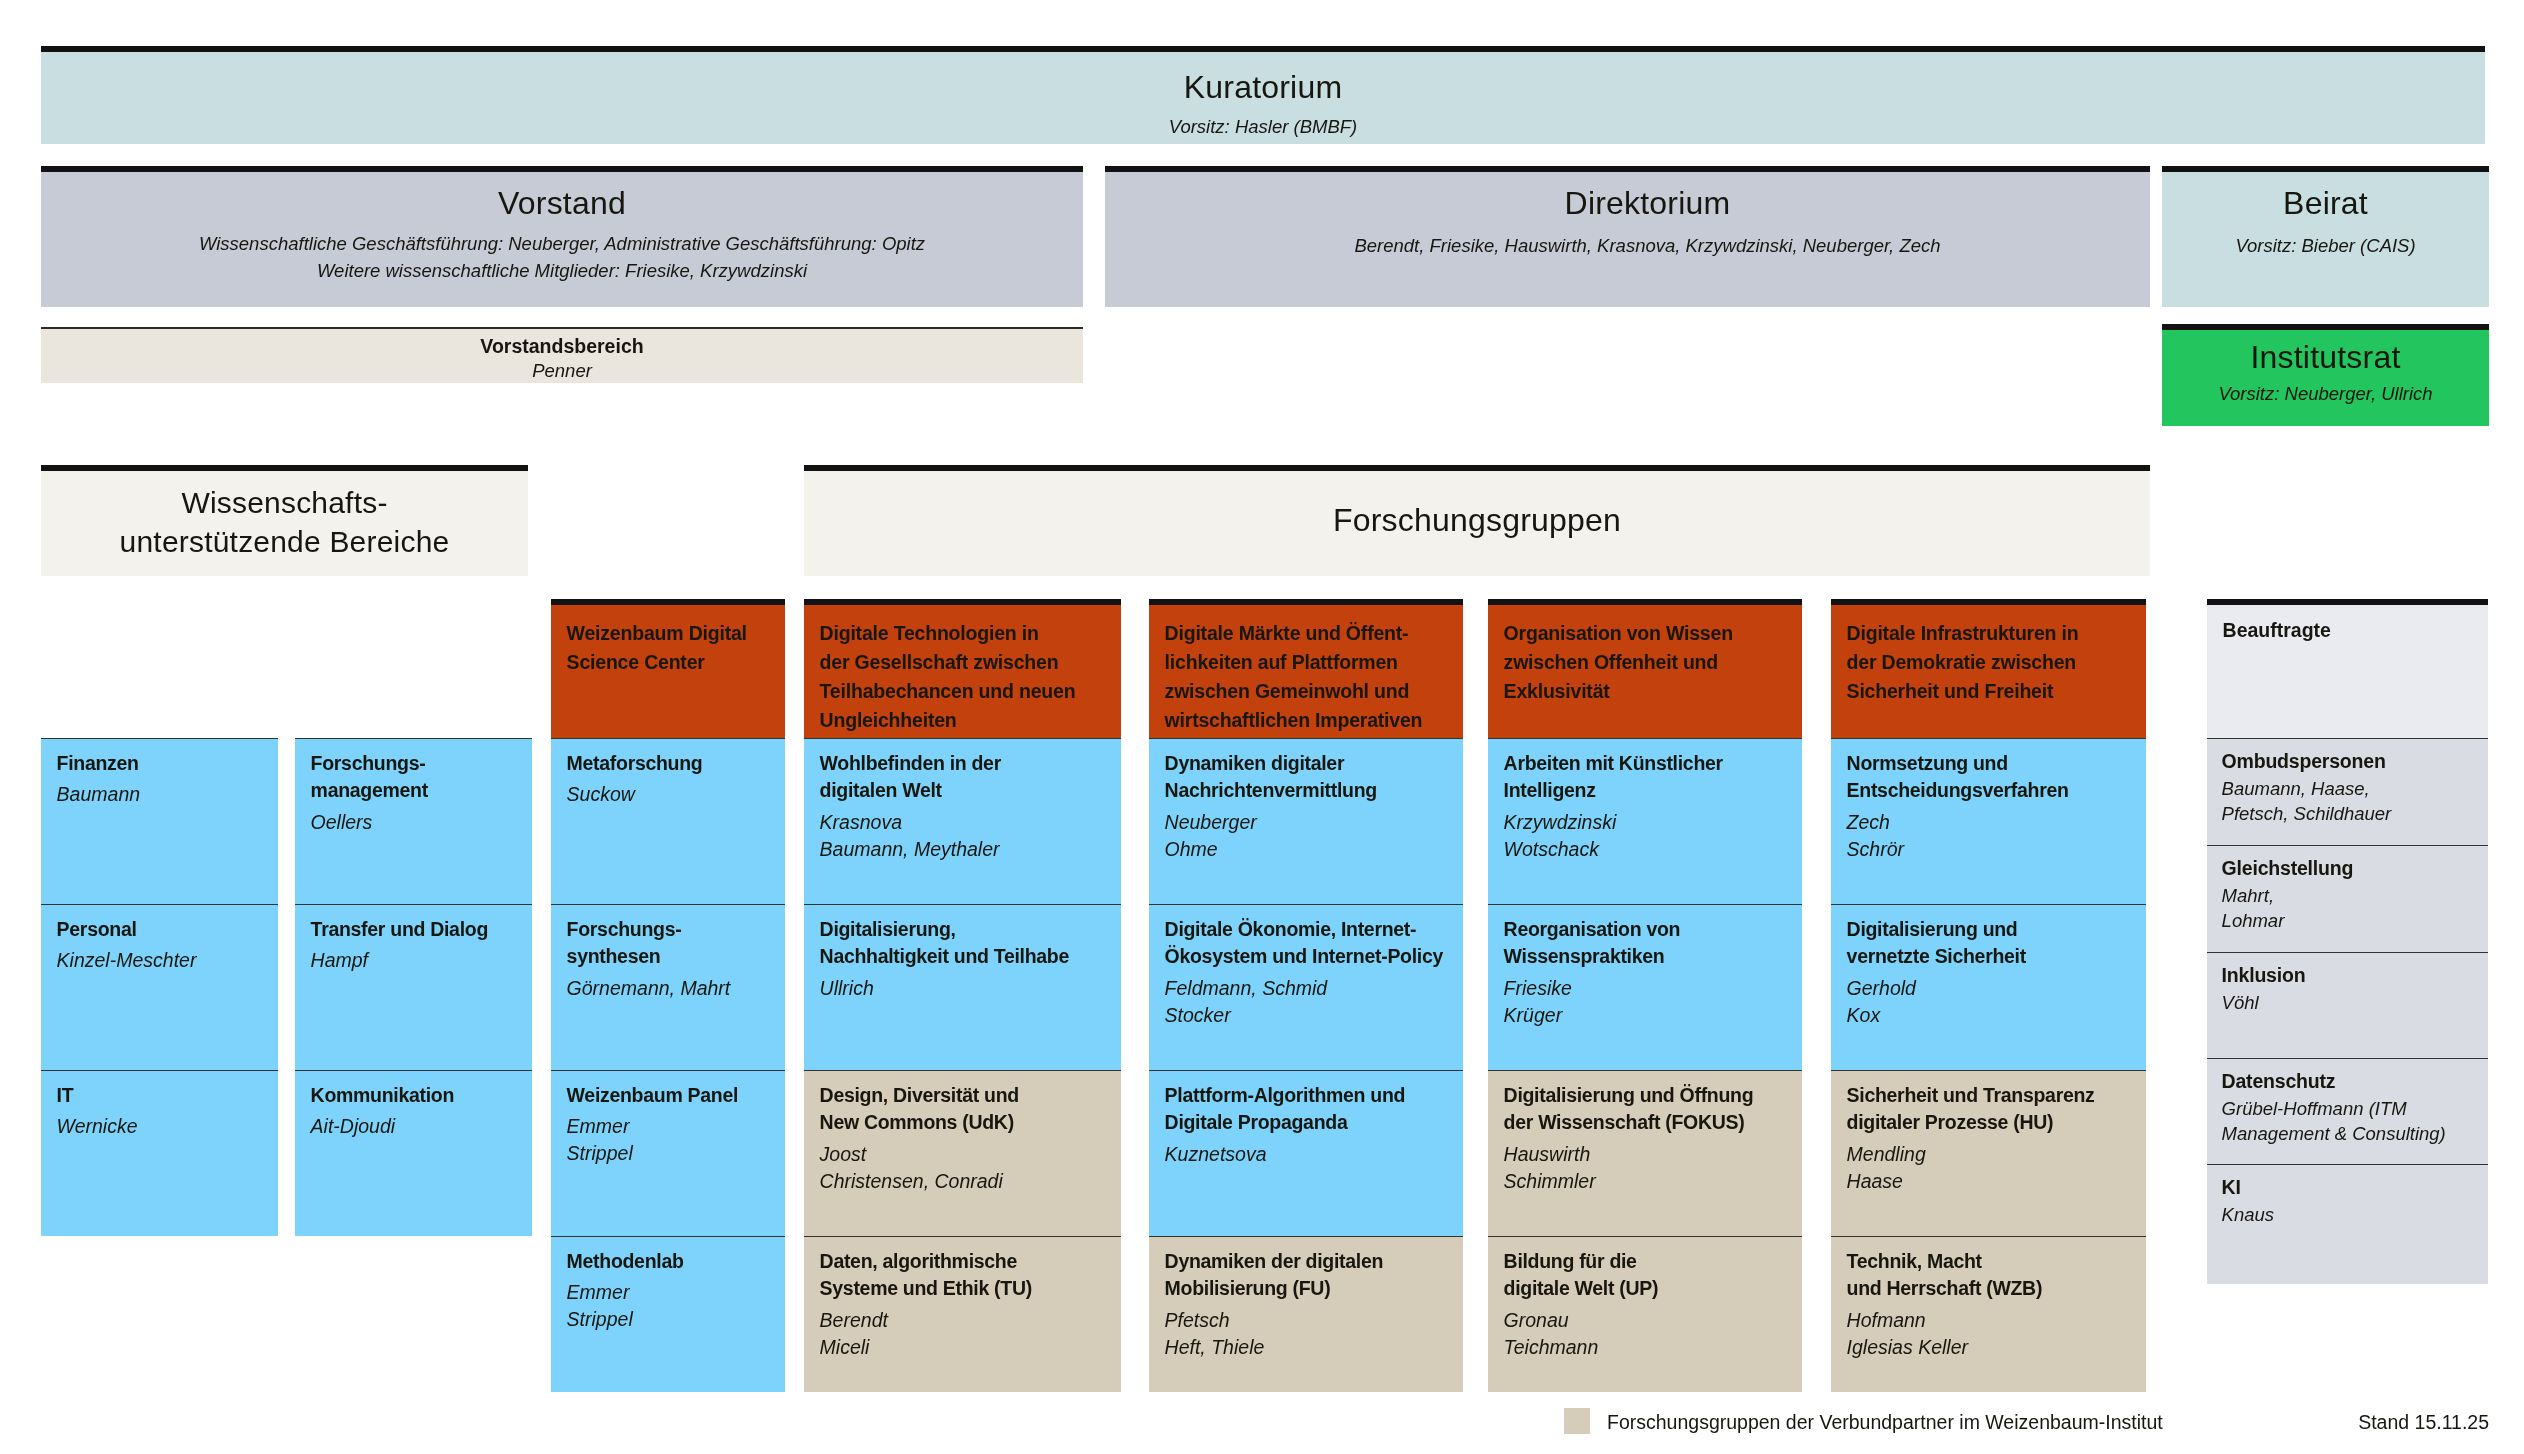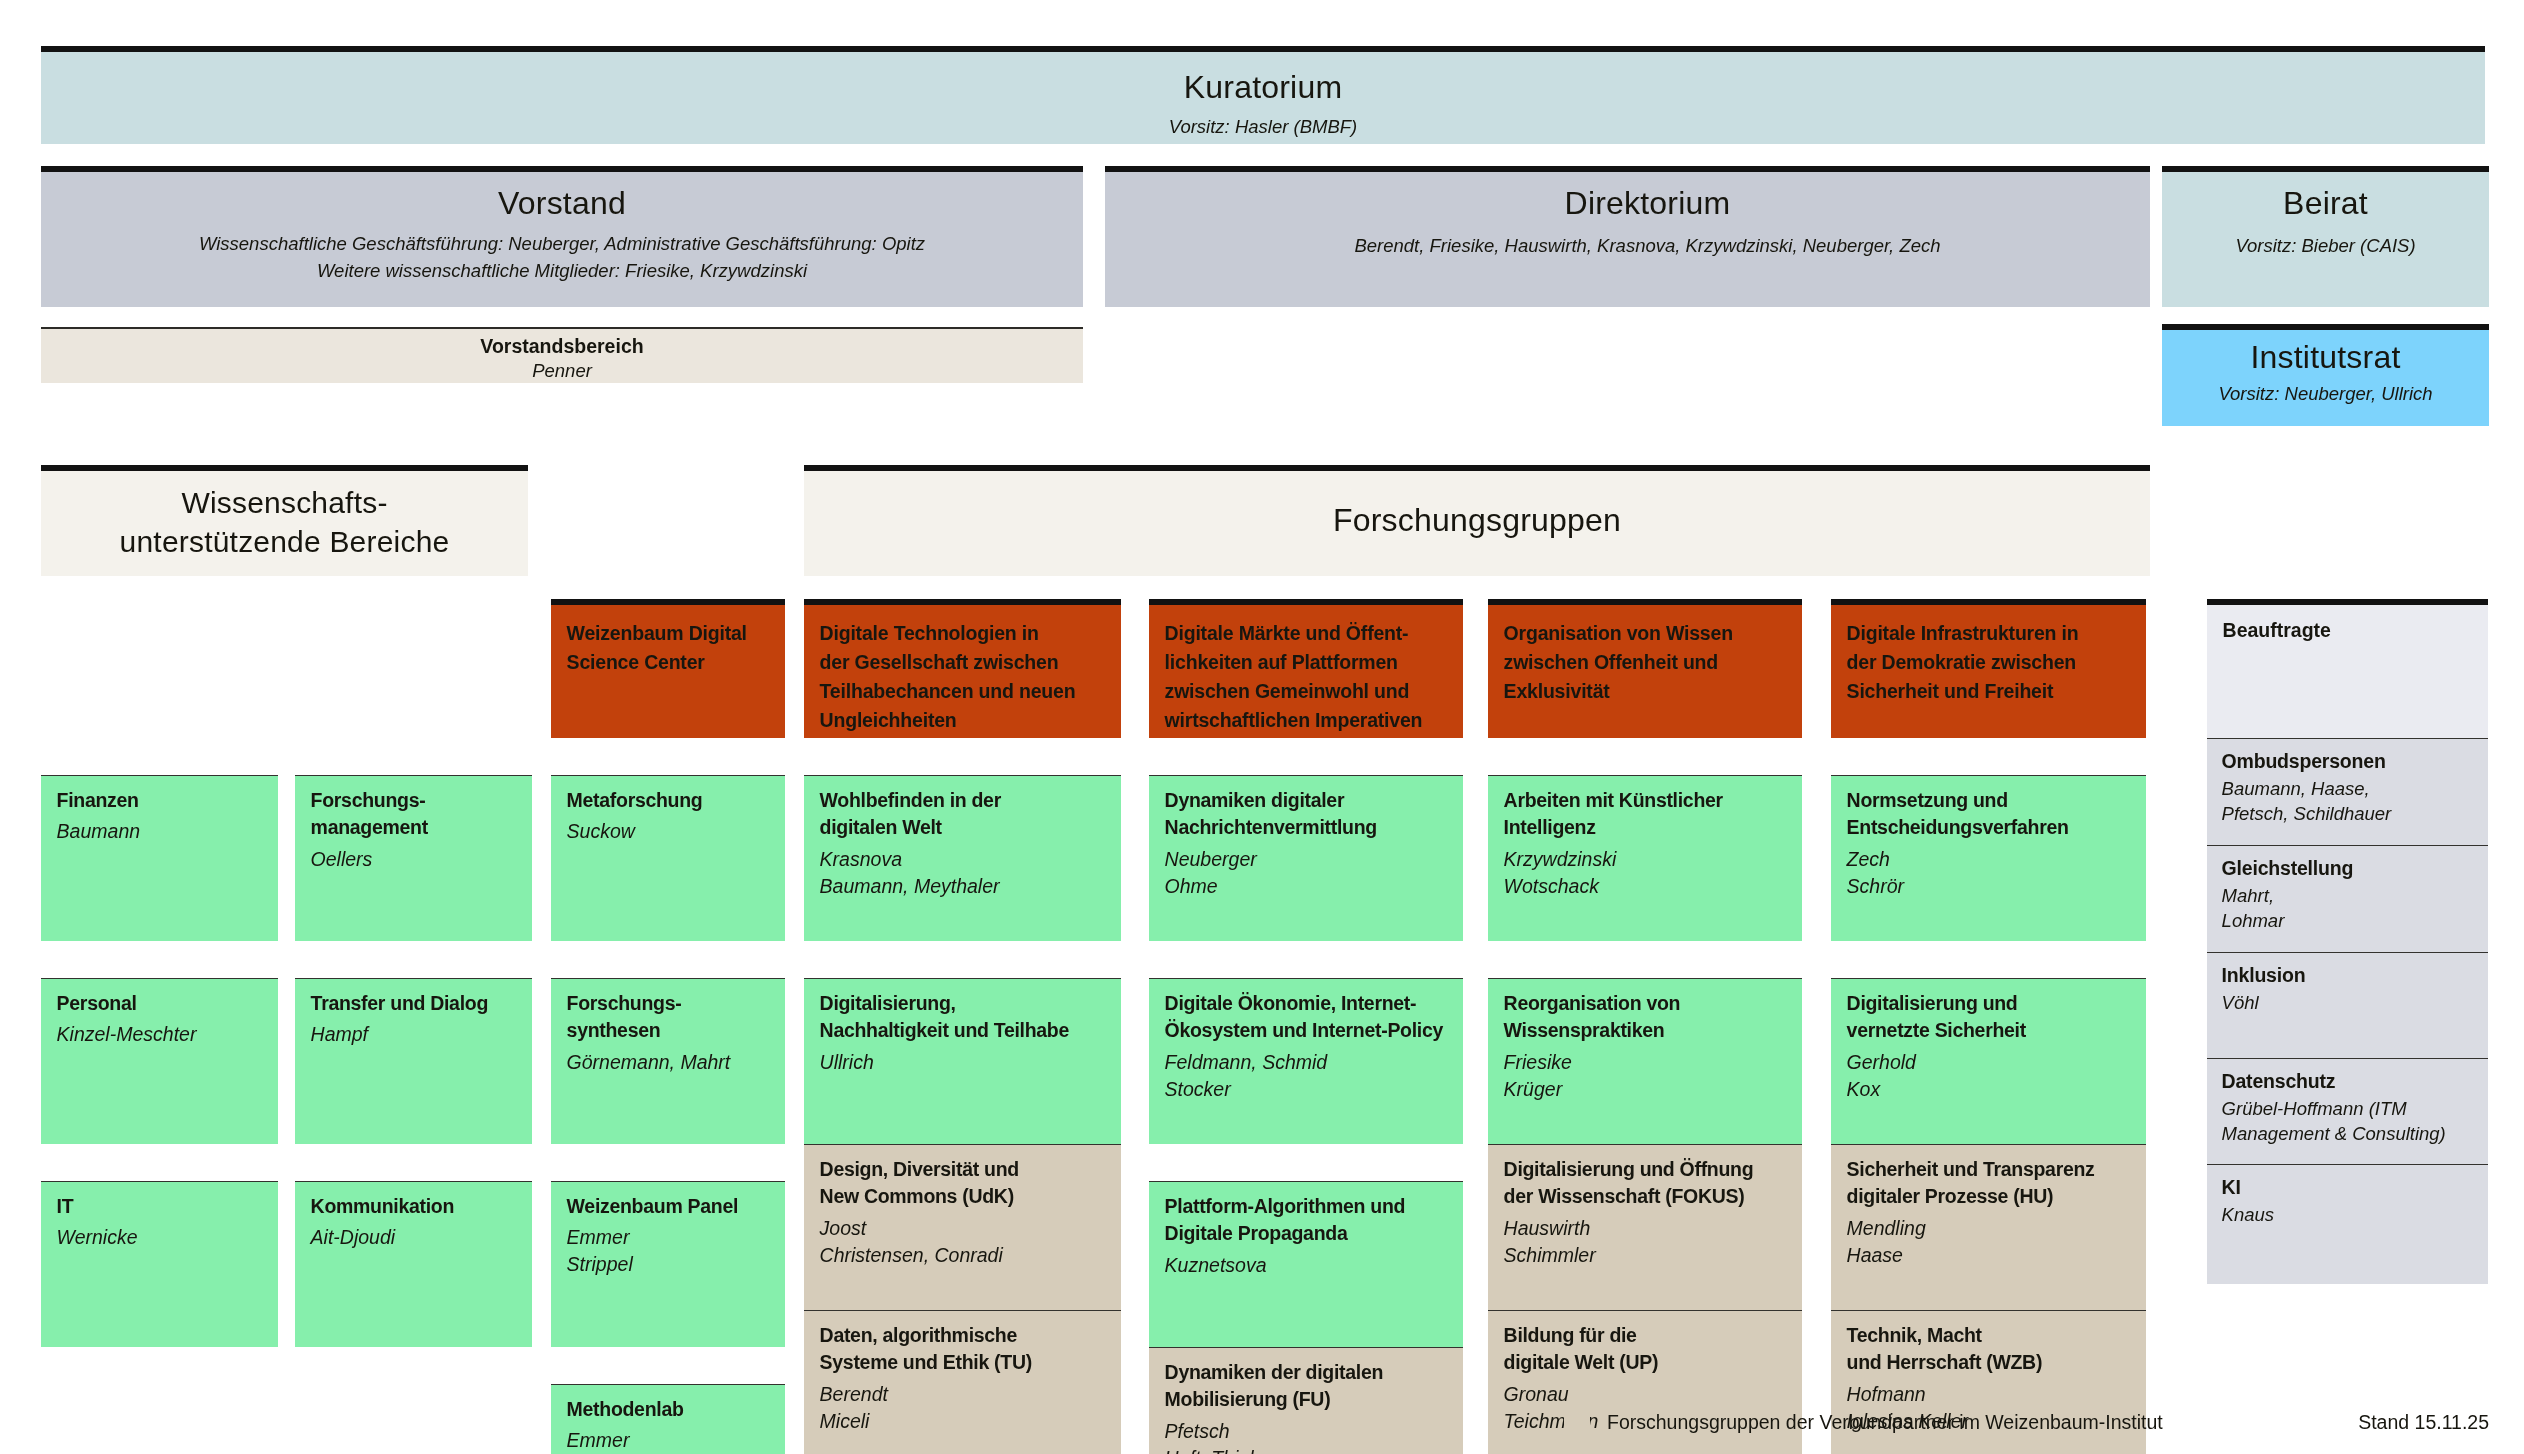--- a/index.html
+++ b/index.html
@@ -19,34 +19,34 @@
   .pre{white-space:pre-line;}
 
   
   .kuratorium{left:41px;top:46px;width:2444px;height:98px;background:#c9dee1;padding-top:17px;}
   .vorstand{left:41px;top:166px;width:1042px;height:141px;background:#c7cbd5;padding-top:12.7px;}
   .direktorium{left:1105px;top:166px;width:1045px;height:141px;background:#c7cbd5;padding-top:12.7px;padding-left:40px;}
   .beirat{left:2162px;top:166px;width:327px;height:141px;background:#c9dee1;padding-top:12.7px;}
   .vorstandsbereich{left:41px;top:327px;width:1042px;height:56px;background:#ebe6dd;border-top:2.9px solid #2c2b27;padding-top:5.8px;}
   .vb-title{font-size:19.5px;font-weight:700;}
   .vb-name{font-style:italic;font-size:18.5px;margin-top:1.9px;}
-  .institutsrat{left:2162px;top:324px;width:327px;height:102px;background:#7dd3fc;padding-top:8.8px;}
+  .institutsrat{left:2162px;top:324px;width:327px;height:102px;background:#22c55e;padding-top:8.8px;}
   .wub-header{left:41px;top:465px;width:487px;height:111px;background:#f4f2ec;padding-top:11.7px;}
   .wub-header .big-title{font-size:30px;line-height:1.3;}
   .fg-header{left:804px;top:465px;width:1346px;height:111px;background:#f4f2ec;padding-top:31px;}
 
   
   .col{position:absolute;top:599px;box-sizing:border-box;}
   .col-header{box-sizing:border-box;height:139px;border-top:6.8px solid #121212;background:#c2410c;
     padding:13.6px 15.6px 0 15.6px;font-weight:700;font-size:19.5px;line-height:1.5;letter-spacing:-0.2px;}
   .row{box-sizing:border-box;border-top:1.9px solid #33322e;padding:10.7px 15.6px 0 15.6px;}
   .h170{height:166px;} .h160{height:156px;}
   .cell-title{font-weight:700;font-size:19.5px;line-height:1.42;letter-spacing:-0.3px;}
   .cell-names{font-style:italic;font-size:19.5px;line-height:1.38;margin-top:3.9px;}
-  .light{background:#86efac;margin-top:37px;}
+  .light{background:#7dd3fc;}
   .dark{background:#d6ccba;}
 
   .support-col{position:absolute;top:738px;}
 
   
   .b-header{box-sizing:border-box;height:139px;border-top:6.8px solid #121212;background:#eaebf1;
     padding:13.6px 15.6px 0 15.6px;font-weight:700;font-size:19.5px;}
   .b-item{box-sizing:border-box;border-top:1.9px solid #33322e;background:#dadce3;padding:8.8px 14.6px 0 14.6px;}
   .b-item .cell-title{letter-spacing:-0.2px;}
   .b-item .cell-names{font-size:18.5px;line-height:1.32;margin-top:1.9px;}

